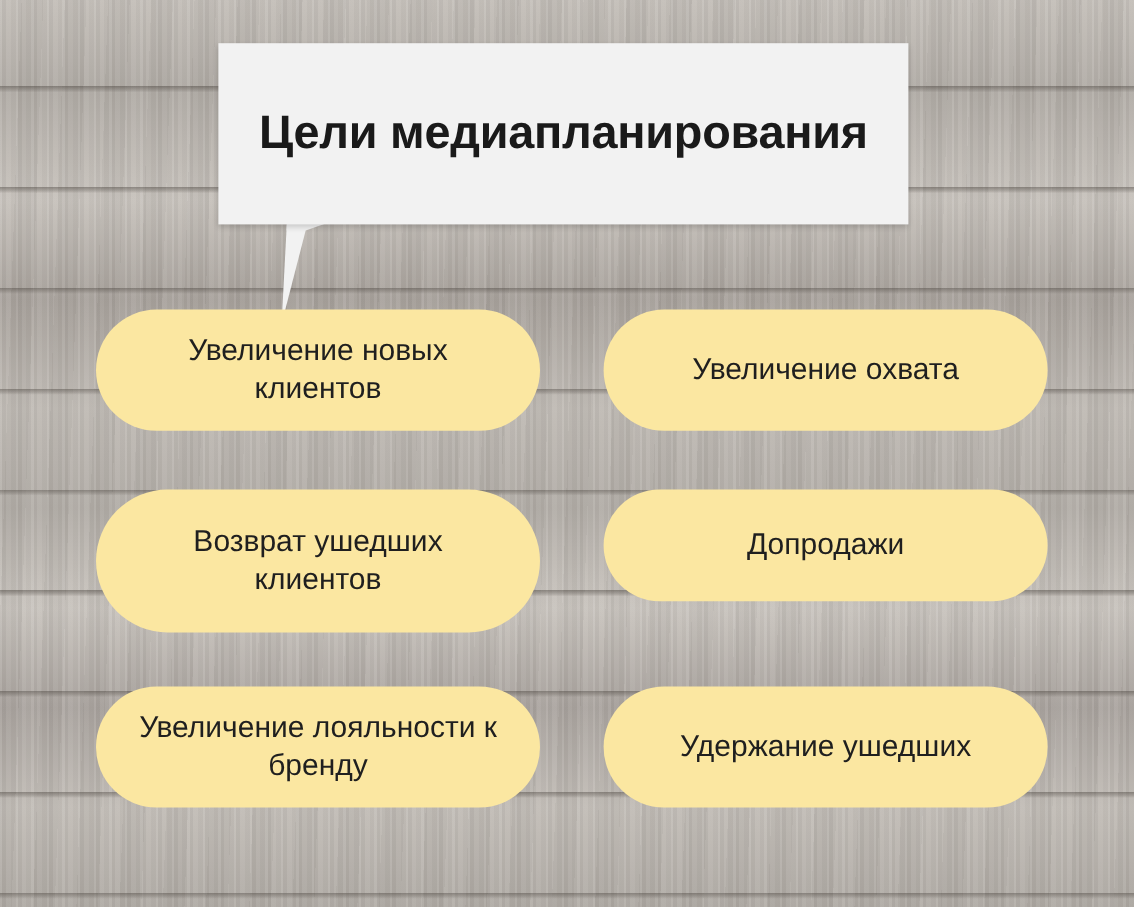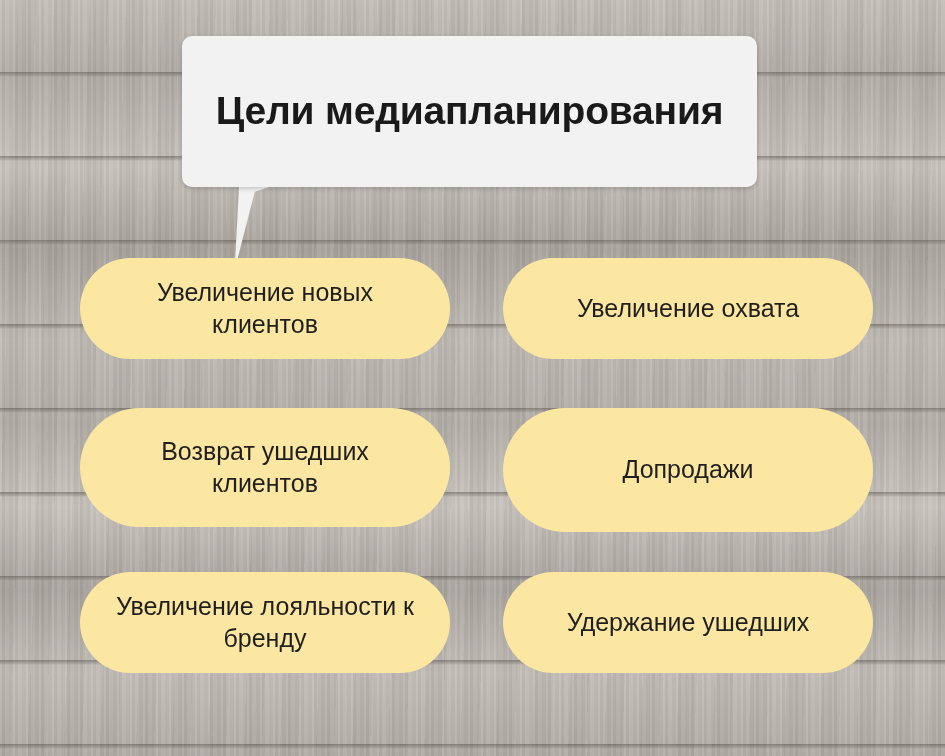--- a/index.html
+++ b/index.html
@@ -81,21 +81,21 @@
   }
 
   
   .title-bubble {
     position: absolute;
     left: 182px;
     top: 36px;
     width: 575px;
     height: 151px;
     background: #f2f2f2;
-    border-radius: 10px;
+    border-radius: 0;
     box-shadow: 0 2px 5px rgba(0,0,0,0.18);
     display: flex;
     align-items: center;
     justify-content: center;
     padding: 0 14px;
     box-sizing: border-box;
   }
   .title-text {
     font-size: 39px;
     font-weight: bold;
@@ -129,21 +129,21 @@
     box-sizing: border-box;
     padding: 0 26px;
     color: #1f1f1f;
     font-size: 25px;
     line-height: 1.25;
   }
 
   .pill-1 { left: 80px;  top: 258px; width: 370px; height: 101px; }
   .pill-2 { left: 503px; top: 258px; width: 370px; height: 101px; align-items: center; }
   .pill-3 { left: 80px;  top: 408px; width: 370px; height: 119px; }
-  .pill-4 { left: 503px; top: 408px; width: 370px; height: 124px; }
+  .pill-4 { left: 503px; top: 408px; width: 370px; height: 93px; }
   .pill-5 { left: 80px;  top: 572px; width: 370px; height: 101px; justify-content: center; }
   .pill-6 { left: 503px; top: 572px; width: 370px; height: 101px; }
 </style>
 </head>
 <body>
 
 <div class="slide">
 
   <div class="wood"></div>
 

